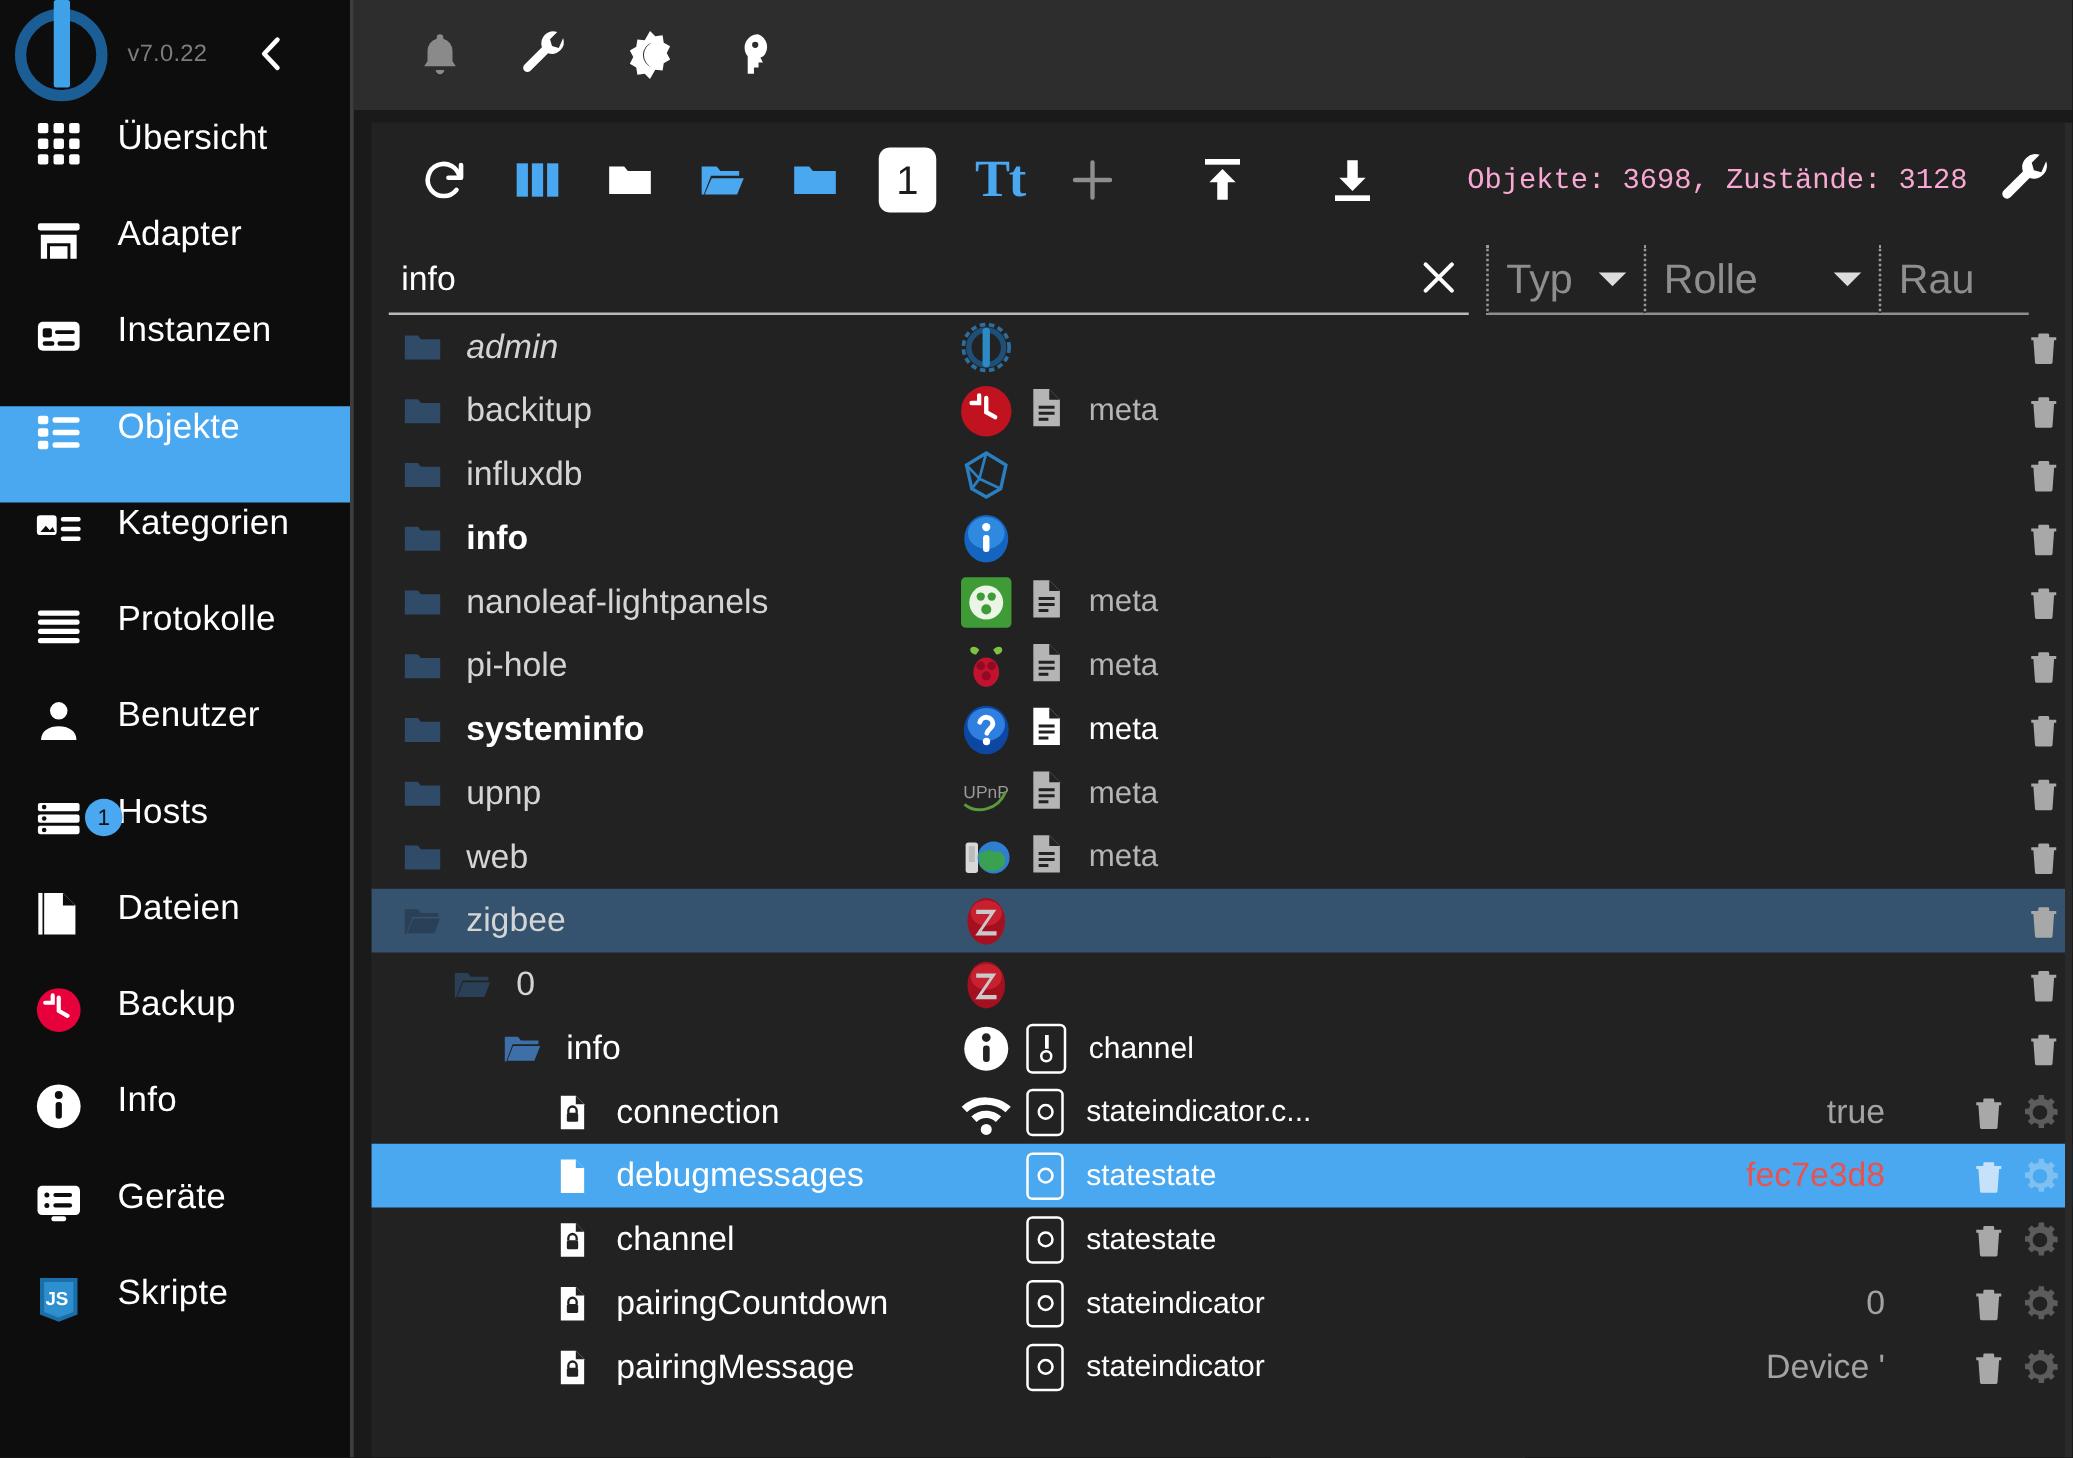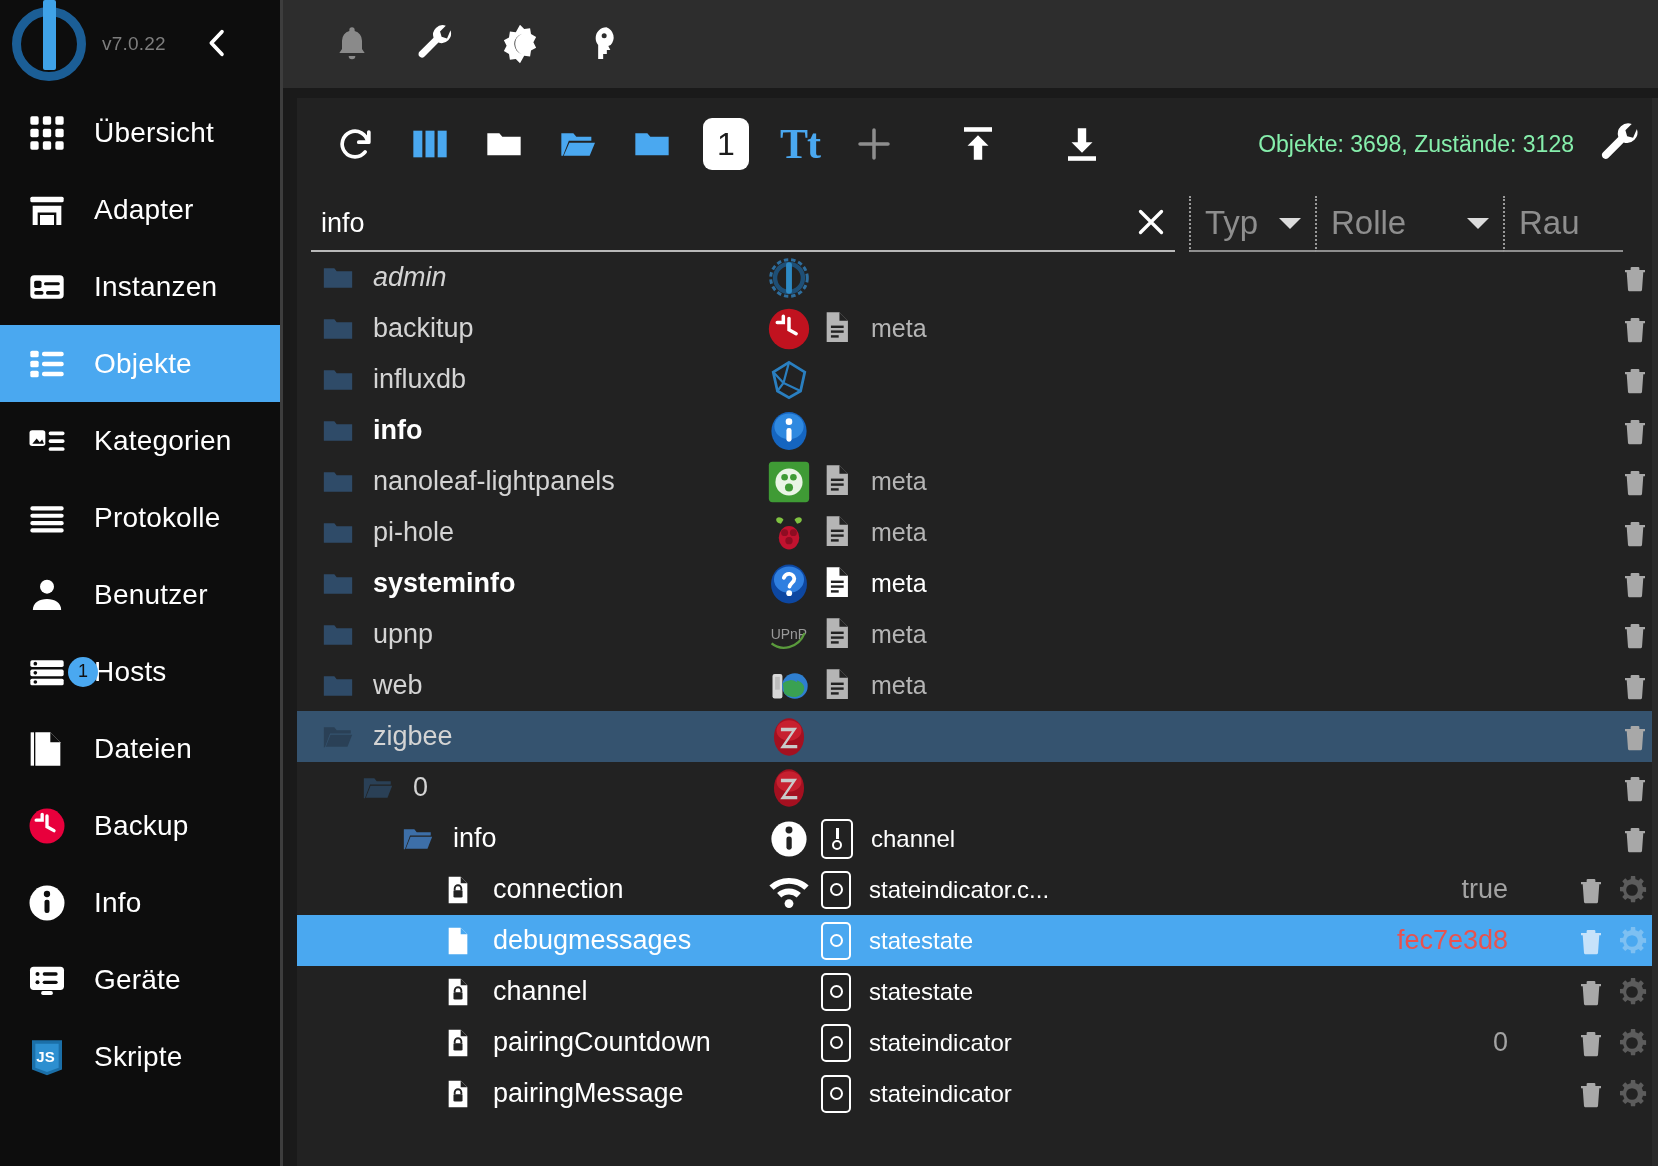--- a/index.html
+++ b/index.html
@@ -38,21 +38,21 @@
     color: #7d7d7d; font-size: 19px; margin-left: 16px; letter-spacing: .2px;
   }
   .collapse-btn {
     position: absolute; right: 46px; top: 26px;
     width: 34px; height: 34px; cursor: pointer;
   }
   .collapse-btn svg { display: block; }
 
   .nav { margin-top: 6px; }
   .nav-item {
-    height: 77px; display: flex; align-items: center;
+    height: 77px; display: flex; 
     padding-left: 26px; cursor: pointer; position: relative;
   }
   .nav-item.active { background: #4aa8f0; }
   .nav-icon {
     width: 42px; height: 42px; flex: 0 0 42px;
     display: flex; align-items: center; justify-content: center;
     position: relative;
   }
   .nav-label {
     color: #fff; font-size: 28px; margin-left: 26px;
@@ -93,21 +93,21 @@
     height: 92px; display: flex; align-items: center;
     padding-left: 22px; gap: 0; flex: 0 0 92px;
     position: relative;
   }
   .tool-btn {
     width: 74px; height: 74px; cursor: pointer;
     display: flex; align-items: center; justify-content: center;
   }
   .counts {
     position: absolute; right: 84px; top: 50%; transform: translateY(-50%);
-    color: #86efac; font-size: 23px; white-space: nowrap;
+    color: #f9a8d4; font-size: 23px; white-space: nowrap; font-family: Liberation Mono, monospace;
   }
   .wrench-right {
     position: absolute; right: 14px; top: 50%; transform: translateY(-50%);
     width: 46px; height: 46px; cursor: pointer;
   }
 
   .filterbar {
     height: 62px; display: flex; align-items: flex-end;
     padding: 0 0 0 14px; flex: 0 0 62px; position: relative;
   }
@@ -1013,20 +1013,23 @@
             </div>
             <div class="col-type">
               <span style="width: 44px;"></span>
               <span>
                 <span class="role-box">
                   <span class="dot"></span>
                 </span>
               </span>
               <span class="role-text">stateindicator</span>
             </div>
+            <div class="col-val">
+              <span class="val">Device '</span>
+            </div>
             <div class="col-act">
               <span class="trash"><svg width="30" height="36" viewBox="0 0 24 24">
                   <path d="M4 6.4h16M9.4 6.4V4h5.2v2.4M6.2 6.4l1.1 15.2h9.4l1.1-15.2z" stroke="#a8a8a8" stroke-width="1.8" fill="#a8a8a8" stroke-linejoin="round"></path>
                 </svg></span>
               <span class="gear-s"><svg width="36" height="36" viewBox="0 0 24 24">
                   <path d="M12 8.1a3.9 3.9 0 1 0 0 7.8 3.9 3.9 0 0 0 0-7.8zm9.4 5.2l-2.1-.2a7.5 7.5 0 0 1-.8 2l1.4 1.6-2 2-1.6-1.4a7.5 7.5 0 0 1-2 .8l-.2 2.1h-2.8l-.2-2.1a7.5 7.5 0 0 1-2-.8L7.5 18.7l-2-2L6.9 15a7.5 7.5 0 0 1-.8-2L4 12.8V10l2.1-.2c.2-.7.5-1.4.8-2L5.5 6.2l2-2 1.6 1.4c.6-.4 1.3-.6 2-.8L11.3 2.7h2.8l.2 2.1c.7.2 1.4.4 2 .8l1.6-1.4 2 2L18.5 8c.4.6.6 1.3.8 2l2.1.2z" fill="#5c5c5c"></path>
                 </svg></span>
             </div>
           </div>
         </div>

